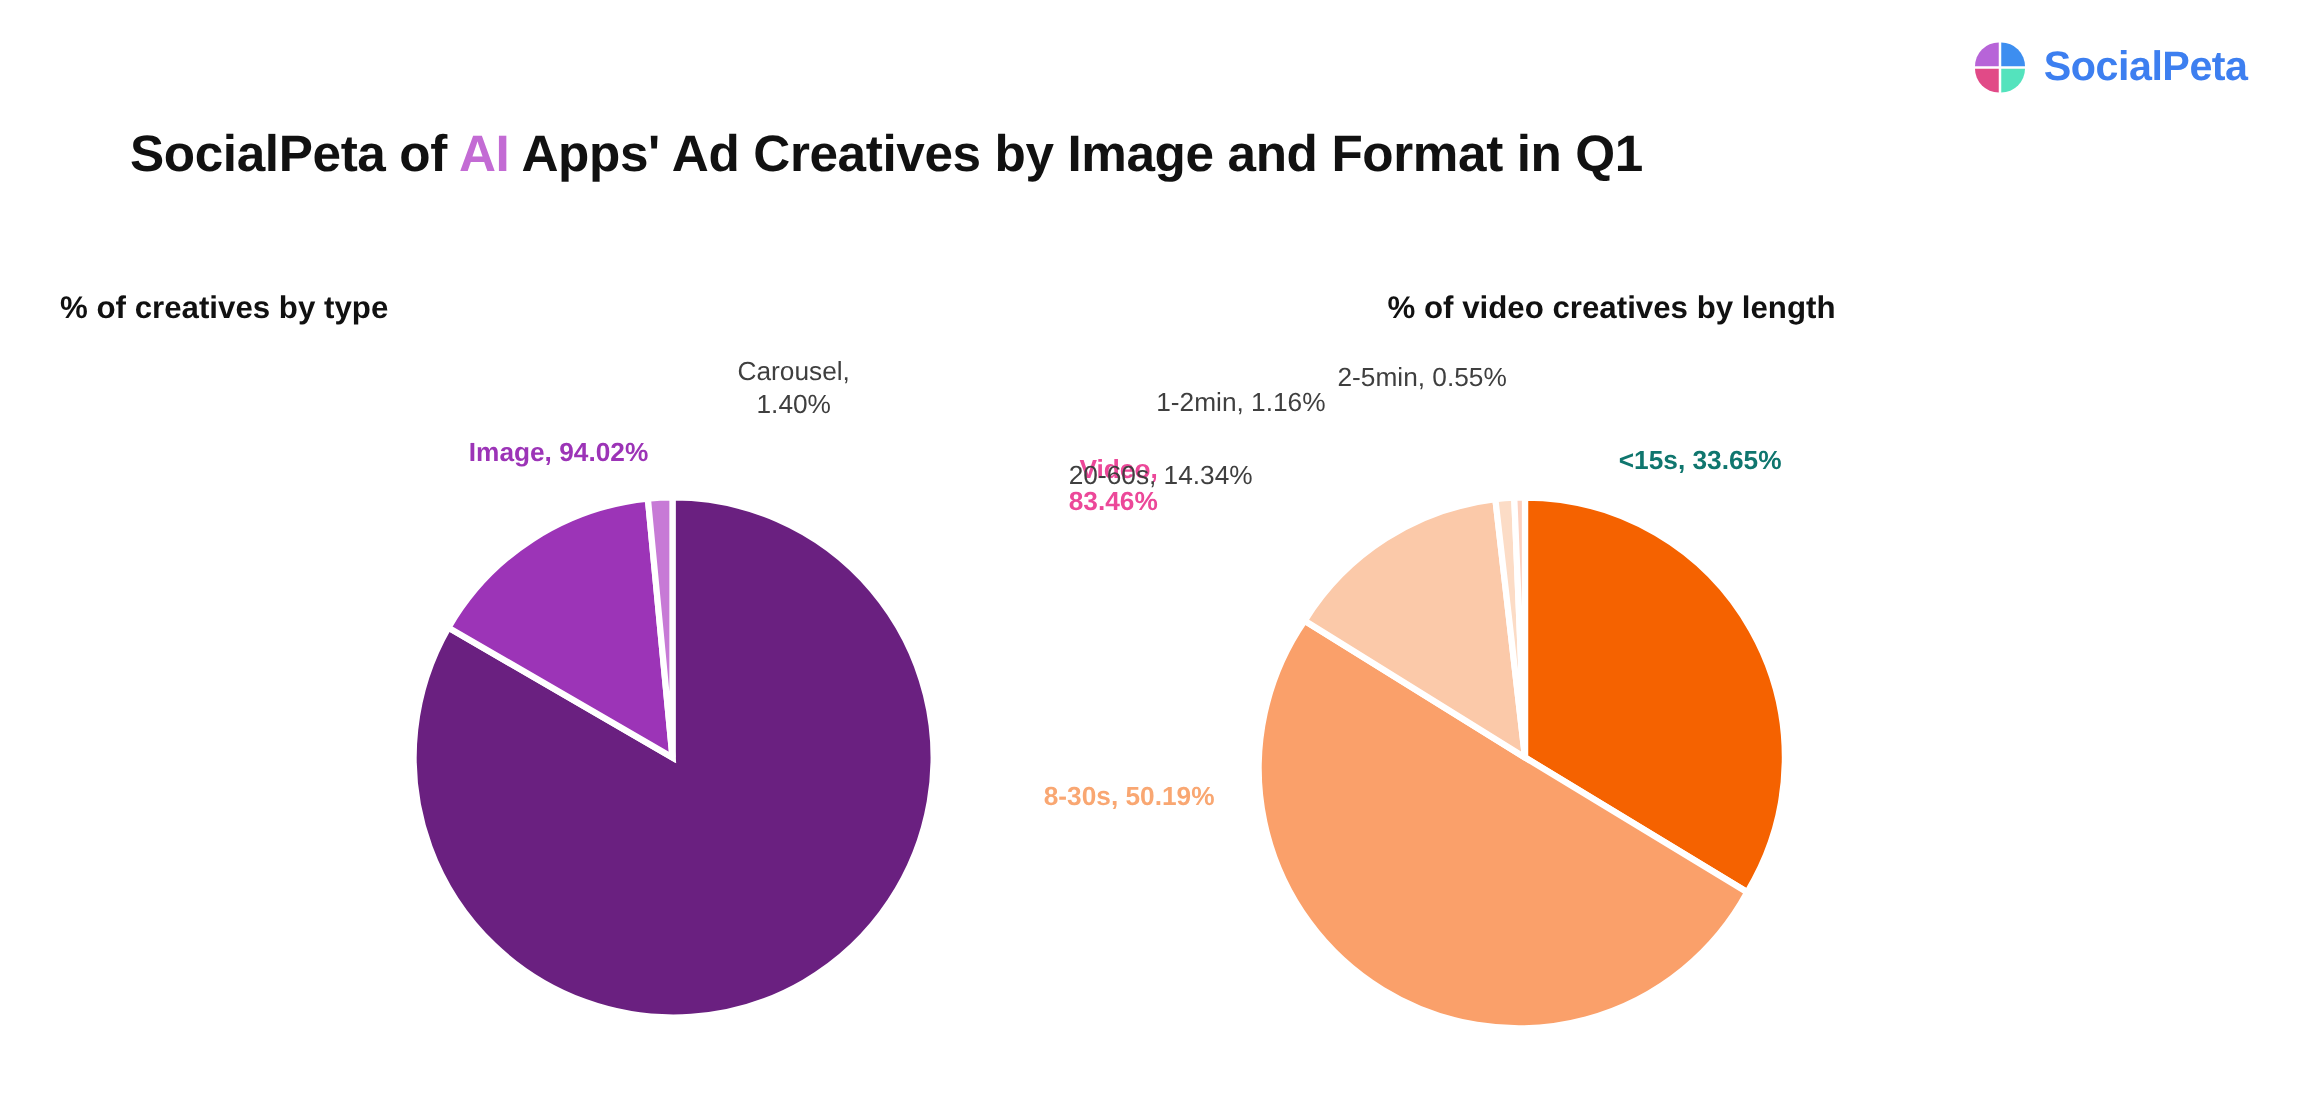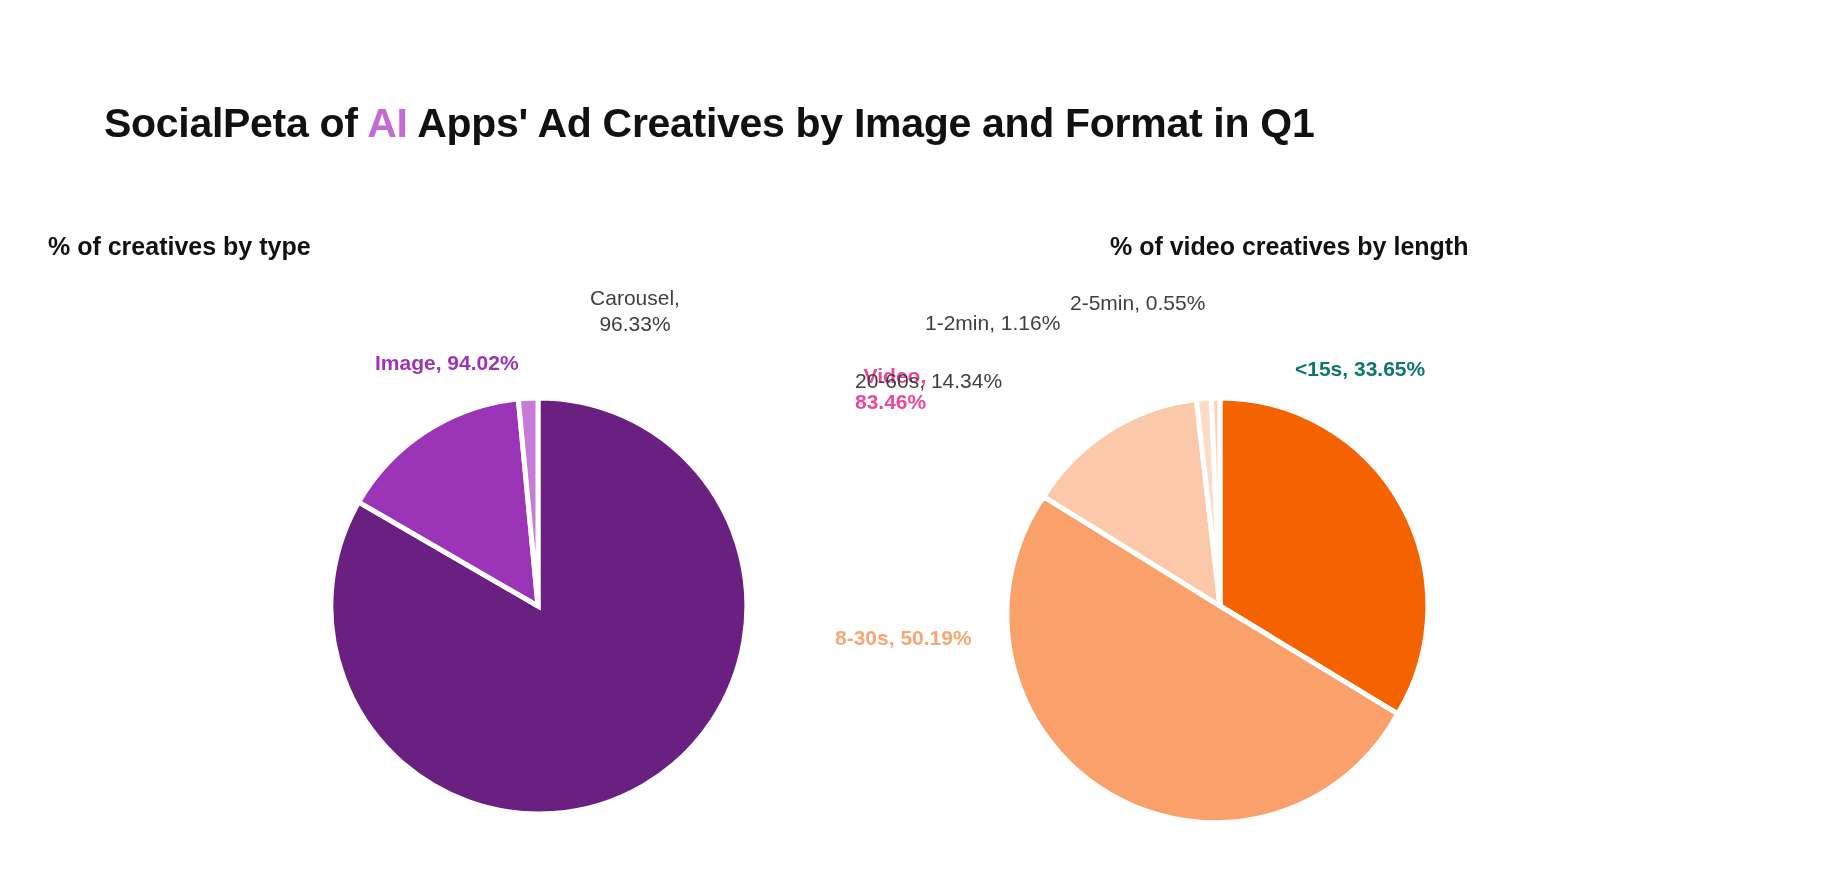--- a/index.html
+++ b/index.html
@@ -90,37 +90,46 @@
   .lbl-1_2min   { left: -5px;   top: 120px; }
   .lbl-30_60s   { left: -75px;  top: 178px; }
   .lbl-15_30s   { left: -95px;  top: 435px; color: #f9a772; }
   .lbl-lt15s    { left: 365px;  top: 166px; color: #0f766e; }
 </style>
 </head>
 <body>
 
 <div id="page">
 
+  <div class="brand">
+    <svg class="brand-mark" viewBox="0 0 46 46">
+      <path d="M22 23 L22 4 A19 19 0 0 0 3 23 Z" fill="#b764d8"></path>
+      <path d="M24 23 L24 4 A19 19 0 0 1 43 23 Z" fill="#3d8ef0"></path>
+      <path d="M22 25 L22 44 A19 19 0 0 1 3 25 Z" fill="#e14a87"></path>
+      <path d="M24 25 L24 44 A19 19 0 0 0 43 25 Z" fill="#54e3bd"></path>
+    </svg>
+    <div class="brand-name">SocialPeta</div>
+  </div>
 
   <div class="main-title"><span>SocialPeta of </span><span class="accent">AI</span><span> Apps' Ad Creatives by Image and Format in Q1</span></div>
 
   <div class="panel left">
     <div class="panel-title">% of creatives by type</div>
 
     <svg class="pie-svg" viewBox="0 0 800 690">
 
       <path d="M 418 416 L 418 208 A 208 208 0 1 1 238.7 312.1 Z" fill="#6a2080" stroke="#ffffff" stroke-width="5"></path>
 
       <path d="M 418 416 L 238.7 312.1 A 208 208 0 0 1 398.3 208.9 Z" fill="#9c34b7" stroke="#ffffff" stroke-width="5"></path>
 
       <path d="M 418 416 L 398.3 208.9 A 208 208 0 0 1 418 208 Z" fill="#c77ad6" stroke="#ffffff" stroke-width="5"></path>
     </svg>
 
     <div class="lbl lbl-carousel">Carousel,
-96.33%</div>
+1.40%</div>
     <div class="lbl bold lbl-image">Image, 94.02%</div>
     <div class="lbl bold lbl-video">Video, 83.46%</div>
   </div>
 
   <div class="panel right">
     <div class="panel-title">% of video creatives by length</div>
 
     <svg class="pie-svg" viewBox="0 0 800 690">
 
       <path d="M 290 416 L 290 208 A 208 208 0 0 1 467.8 523.8 Z" fill="#f56200" stroke="#ffffff" stroke-width="5"></path>

